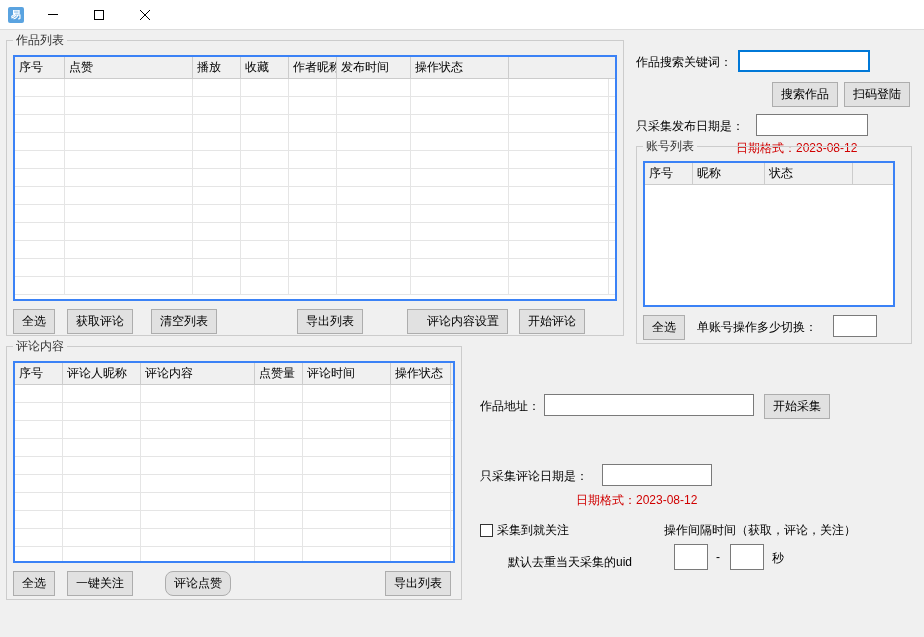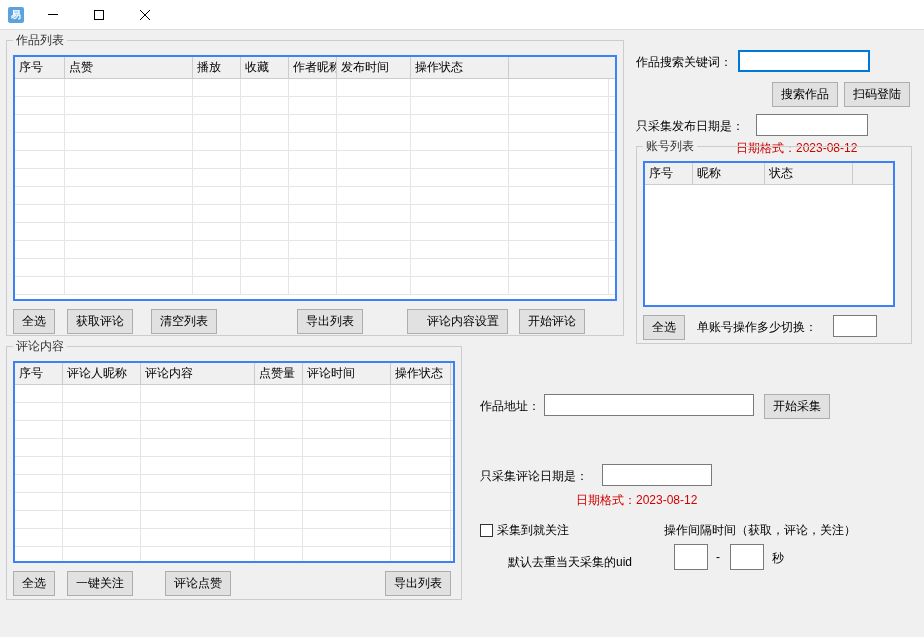--- a/index.html
+++ b/index.html
@@ -311,21 +311,21 @@
             <div class="cell"></div>
             <div class="cell"></div>
             <div class="cell"></div>
             <div class="cell"></div>
             <div class="cell"></div>
           </div>
         </div>
     </div>
     <div class="btn" style="left:6px; top:224px;">全选</div>
     <div class="btn" style="left:60px; top:224px;">一键关注</div>
-    <div class="btn" style="left:158px; top:224px;">评论点赞</div>
+    <div class="btn" style="left:158px; top:224px;border-radius:8px;">评论点赞</div>
     <div class="btn" style="left:378px; top:224px;">导出列表</div>
   </div>
 
   <span class="lbl" style="left:636px; top:24px;">作品搜索关键词：</span>
   <input class="textin blue" style="left: 738px; top: 20px; width: 132px;" value="">
   <div class="btn" style="left:772px; top:52px;">搜索作品</div>
   <div class="btn" style="left:844px; top:52px;">扫码登陆</div>
 
   <span class="lbl" style="left:636px; top:88px;">只采集发布日期是：</span>
   <input class="textin" style="left: 756px; top: 84px; width: 112px;" value="">

